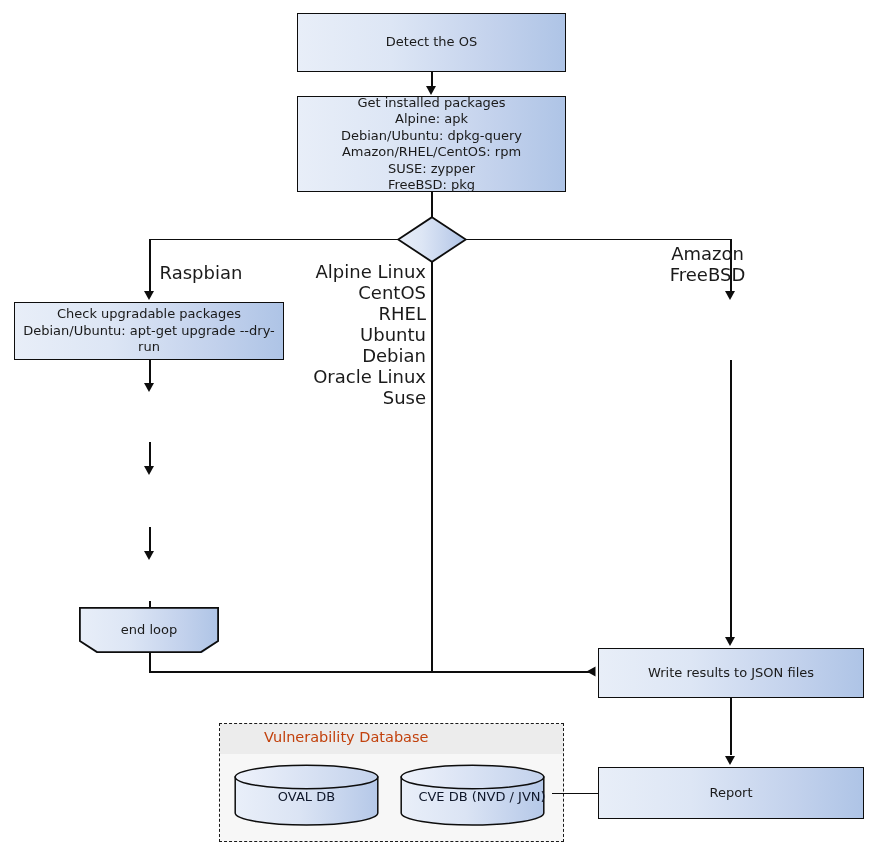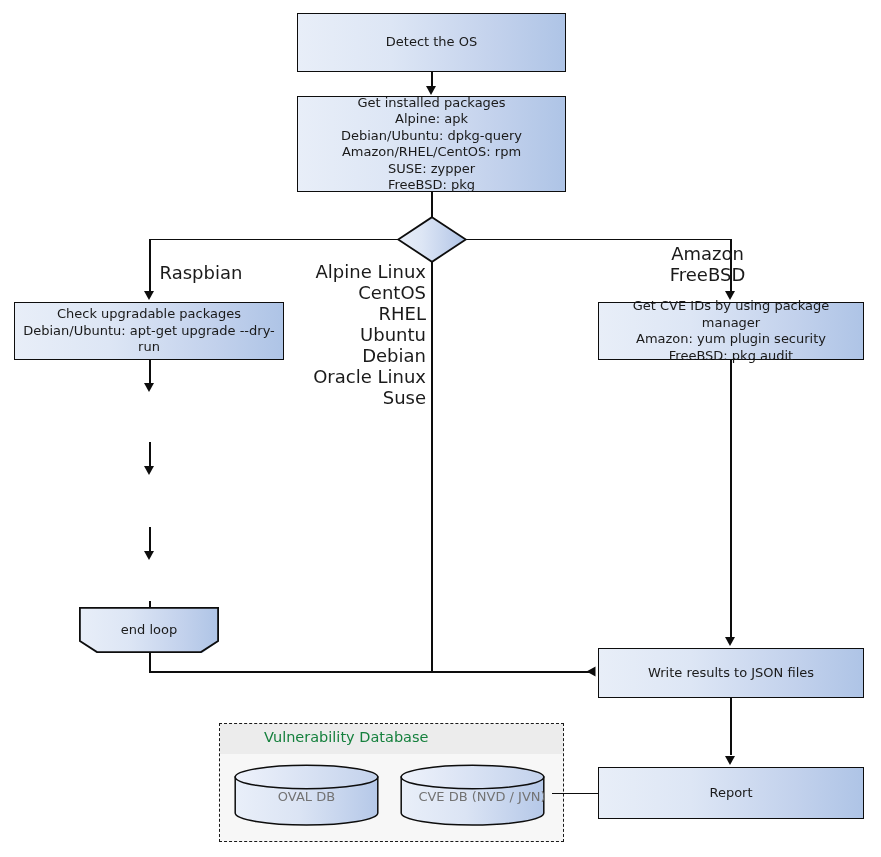--- a/index.html
+++ b/index.html
@@ -93,34 +93,34 @@
     height:30px;
     background:#ececec;
     box-sizing:border-box;
   }
   .group-title{
     position:absolute;
     top:3px;
     right:2px;
     font-size:14.5px;
     line-height:22px;
-    color:#15803d;
+    color:#c2410c;
     z-index:3;
     white-space:nowrap;
     overflow:hidden;
   }
   .cyl{position:absolute;z-index:3;}
   .cyl .cyl-label{
     position:absolute;
     left:0;right:0;
     top:50%;
     transform:translateY(-40%);
     text-align:center;
     font-size:13px;
-    color:#737373;
+    color:#0f172a;
     z-index:4;
     pointer-events:none;
   }
 </style>
 </head>
 <body>
 
 <div id="canvas">
 
   <div class="node" style="left:297px;top:96px;width:269px;height:96px;">
@@ -158,25 +158,20 @@
 
 
   <div class="node loop-end" style="left:79px;top:562px;width:140px;height:46px;">
     <span class="shape"></span>
     <svg class="outline" width="140" height="46" viewBox="0 0 140 46">
       <polygon points="0.9,0.9 139.1,0.9 139.1,34 122,45.1 18,45.1 0.9,34" fill="none" stroke="#0d0d0d" stroke-width="1.8"></polygon>
     </svg>
     <span class="txt">end loop</span>
   </div>
 
-  <div class="node" style="left:598px;top:302px;width:266px;height:58px;">
-    <span class="txt">Get CVE IDs by using package manager
-Amazon: yum plugin security
-FreeBSD: pkg audit</span>
-  </div>
 
   <div class="node" style="left:598px;top:767px;width:266px;height:52px;">
     <span class="txt">Report</span>
   </div>
 
   <div class="node" style="left:598px;top:648px;width:266px;height:50px;">
     <span class="txt">Write results to JSON files</span>
   </div>
 
   <div class="group" style="left:219px;top:723px;width:345px;height:119px;">

